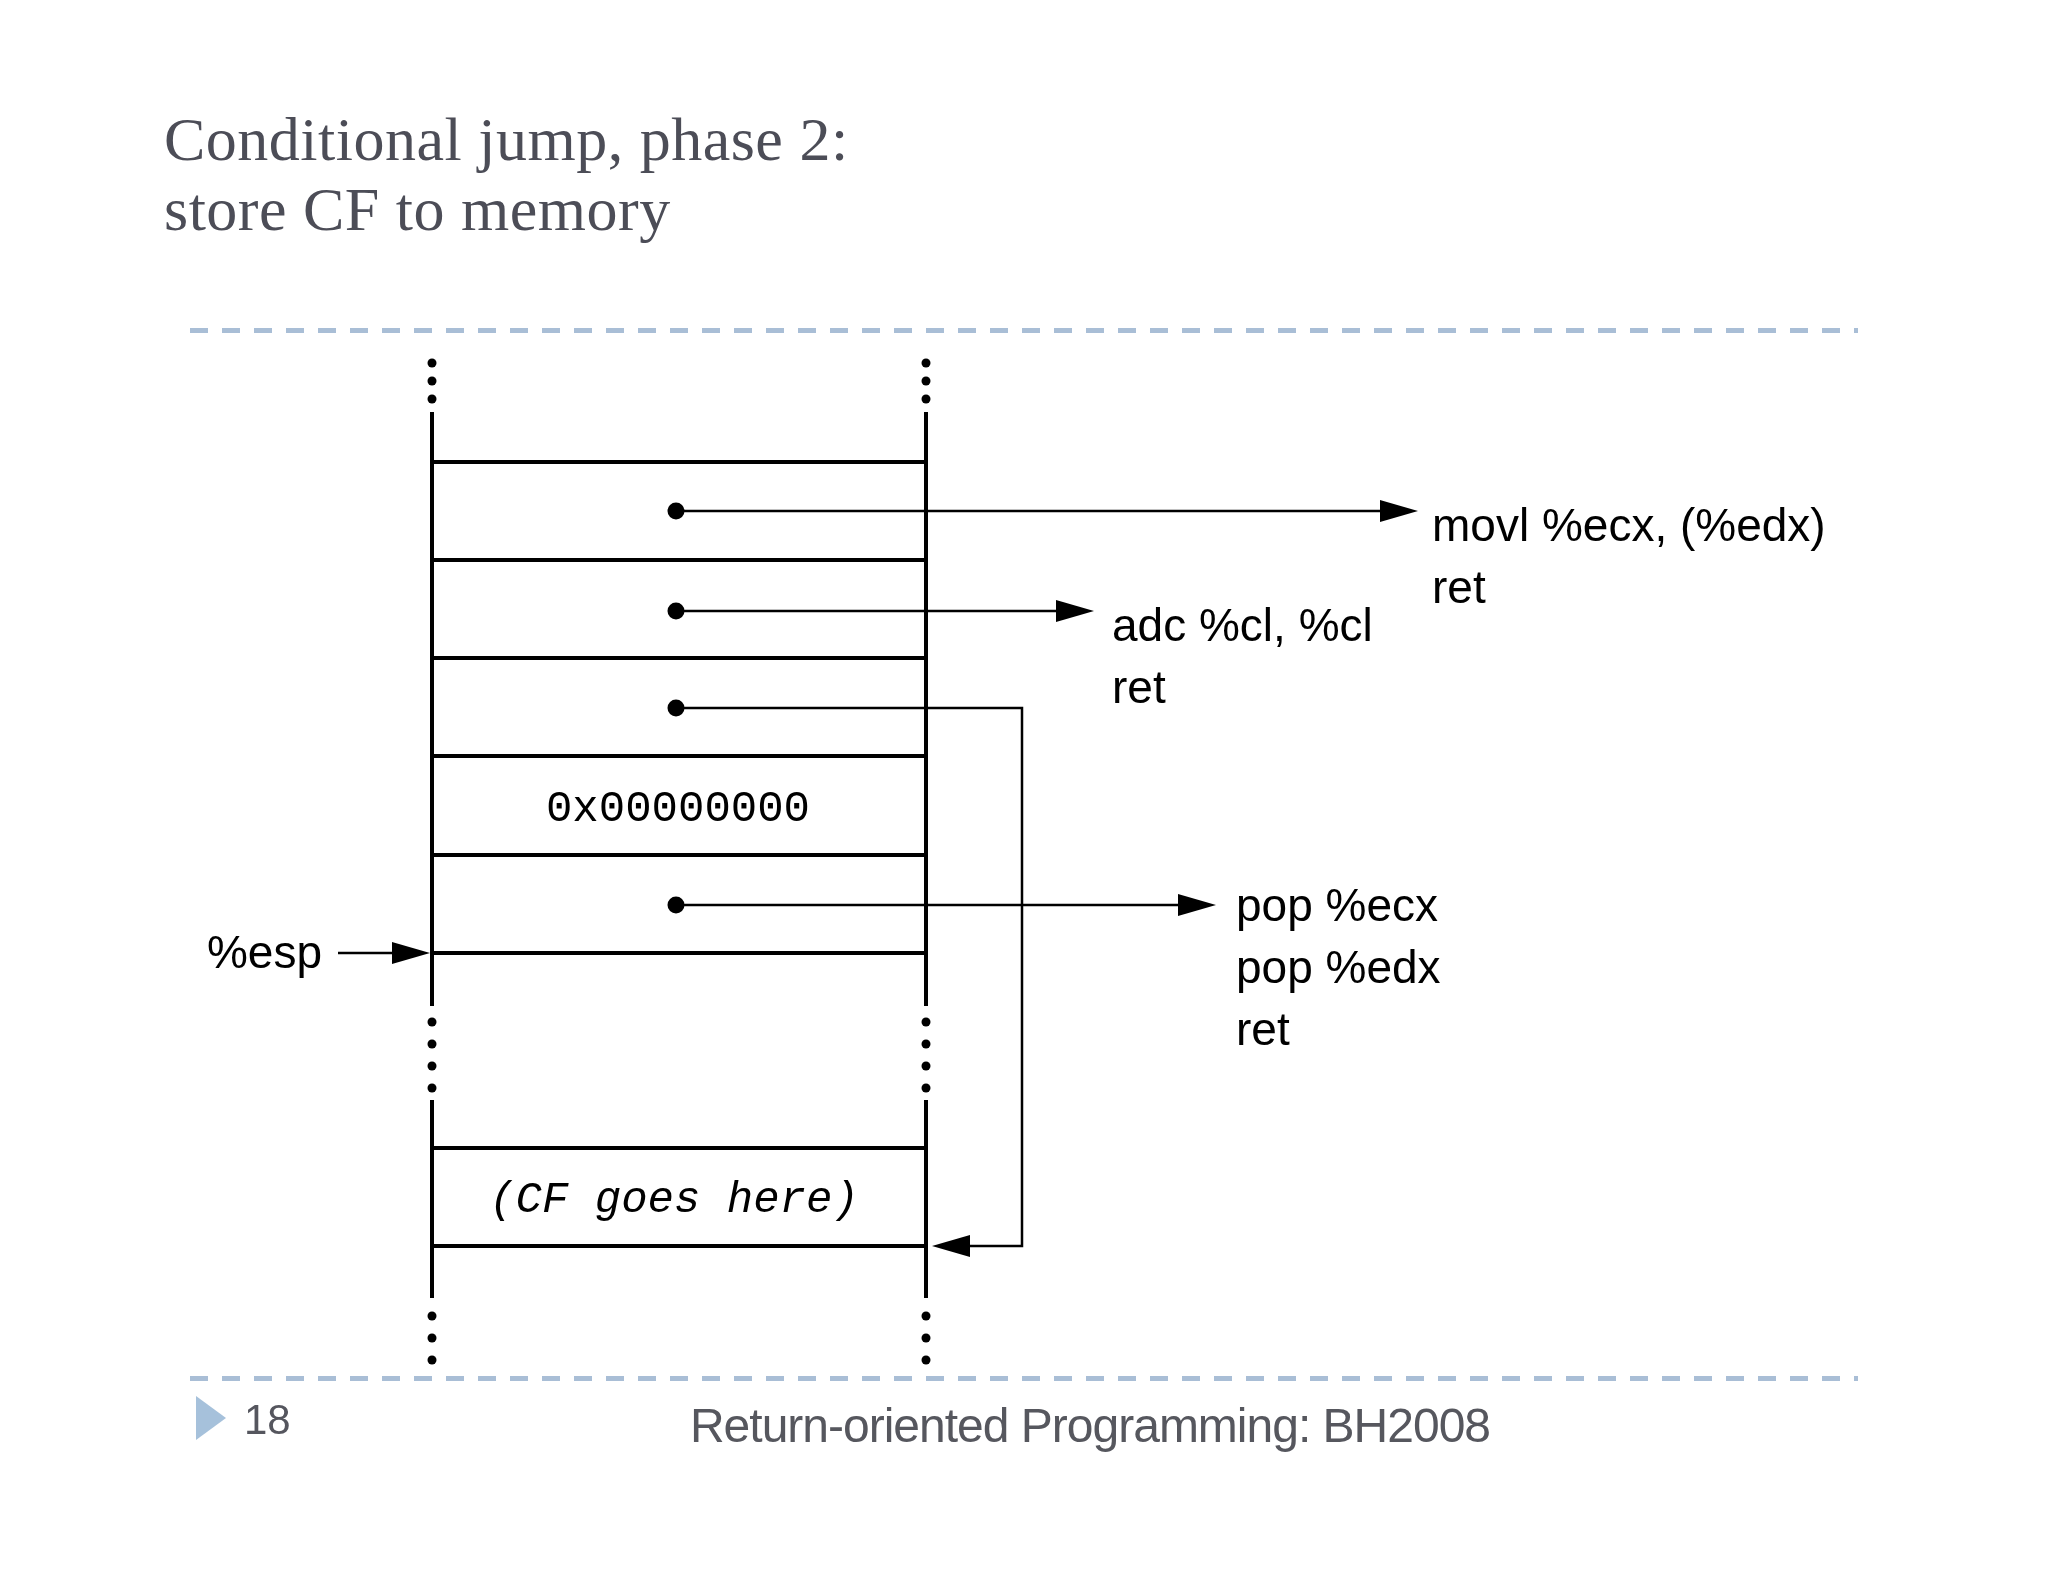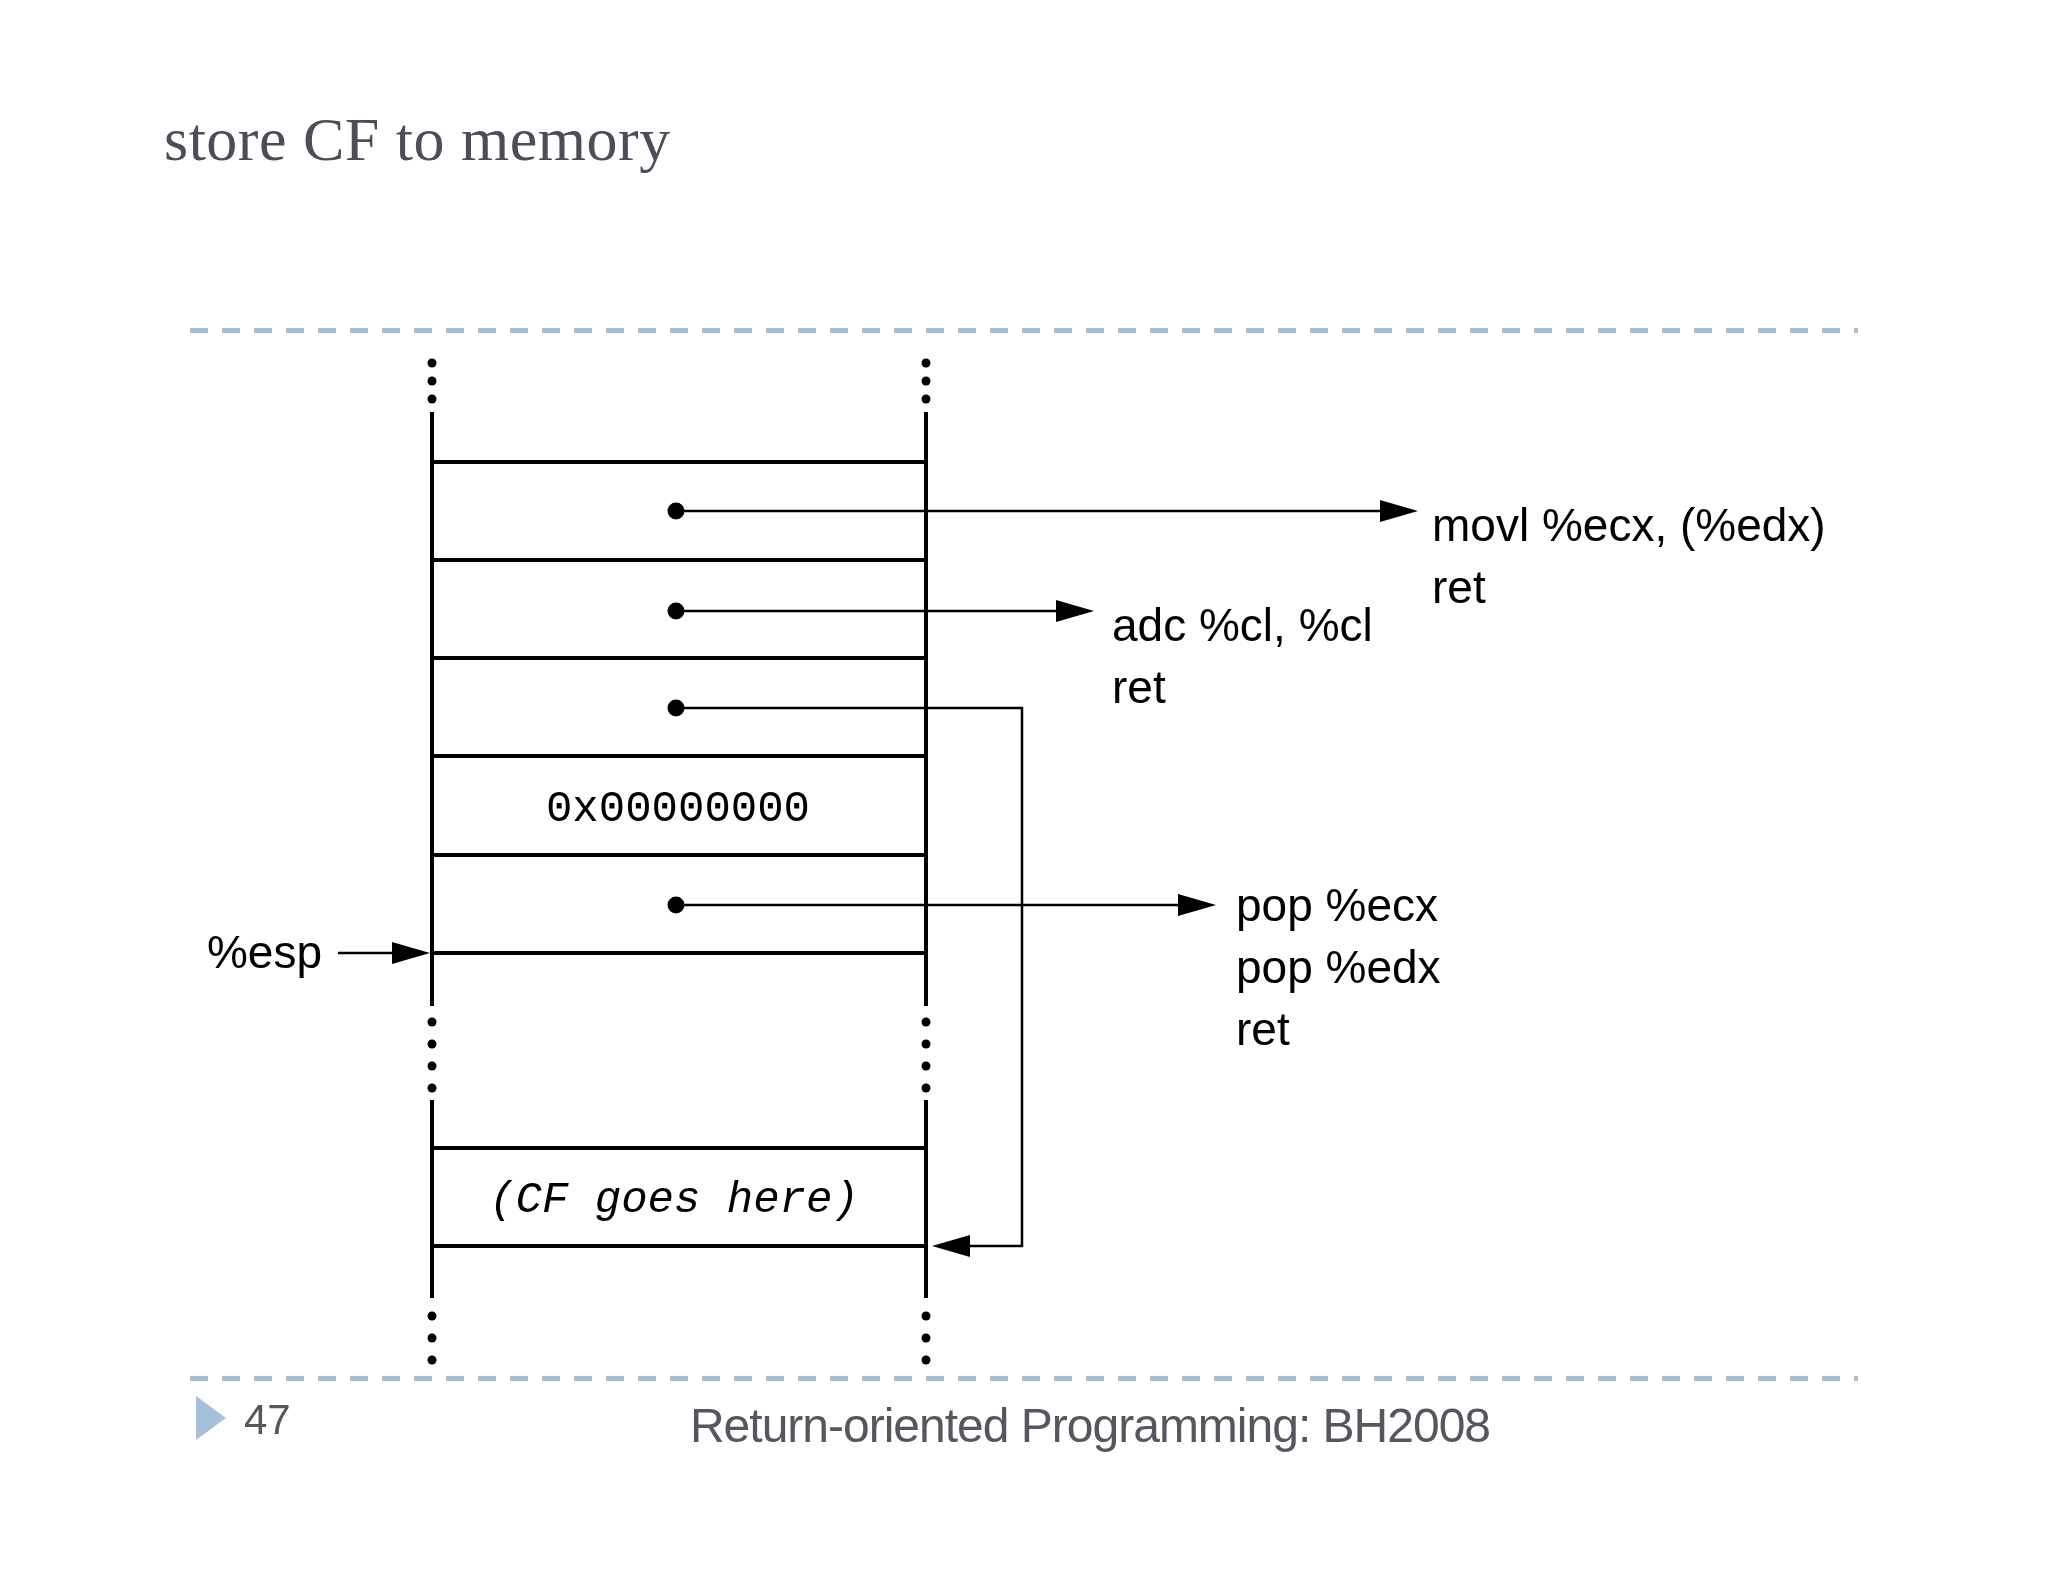--- a/index.html
+++ b/index.html
@@ -41,20 +41,21 @@
   }
   .footer-text{
     left:640px;top:1398px;width:900px;text-align:center;
     font-size:48px;letter-spacing:-1px;color:#56575e;
   }
 </style>
 </head>
 <body>
 
 <div class="abs title">
+  <div>Conditional jump, phase 2:</div>
   <div>store CF to memory</div>
 </div>
 
 <div class="abs dash-line dash-top"></div>
 
 <svg class="abs diagram" width="2048" height="1582" viewBox="0 0 2048 1582">
 
   <g fill="#000">
     <circle cx="432" cy="363" r="4.5"></circle>
       <circle cx="432" cy="381" r="4.5"></circle>
@@ -142,14 +143,14 @@
     <path d="M430 953 L392 942 L392 964 Z" fill="#000"></path>
   </g>
   <text class="ins" x="322" y="968" text-anchor="end">%esp</text>
 
   <text class="mono" x="678" y="821" text-anchor="middle">0x00000000</text>
   <text class="mono-italic" x="674" y="1212" text-anchor="middle">(CF goes here)</text>
 </svg>
 
 <div class="abs dash-line dash-bottom"></div>
 <div class="abs footer-triangle"></div>
-<div class="abs page-number">47</div>
+<div class="abs page-number">18</div>
 <div class="abs footer-text">Return-oriented Programming: BH2008</div>
 
 </body></html>

